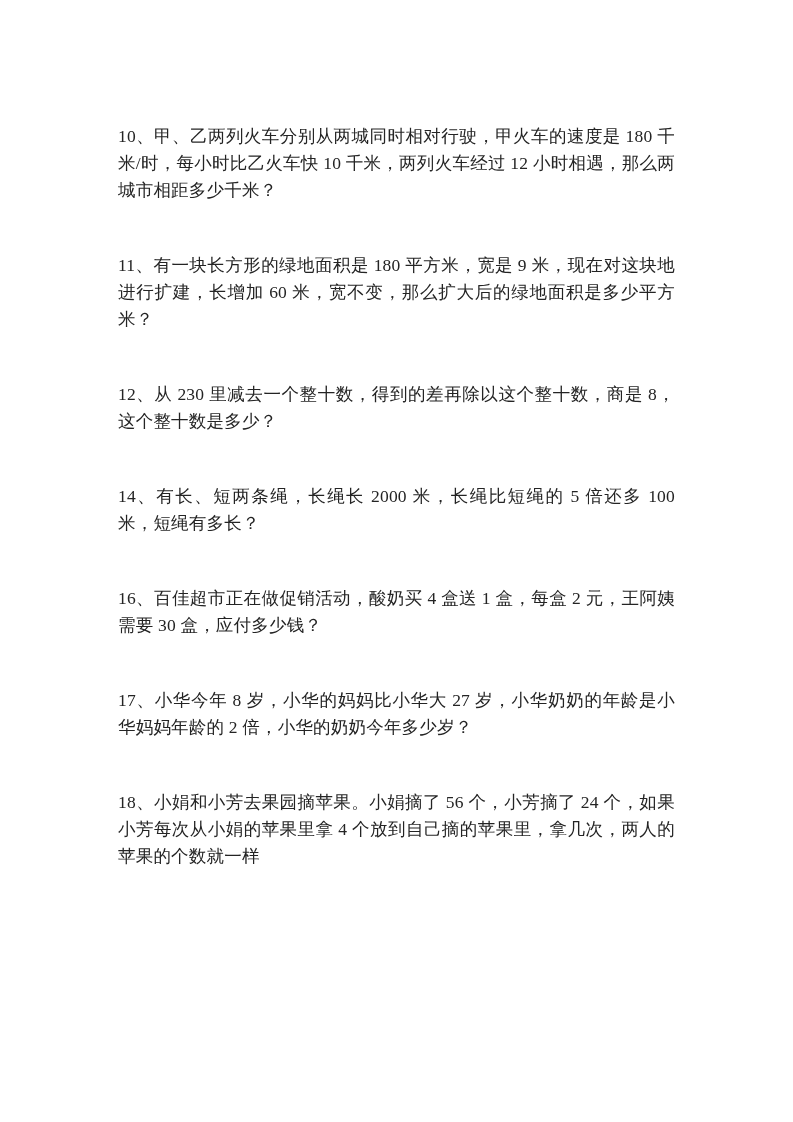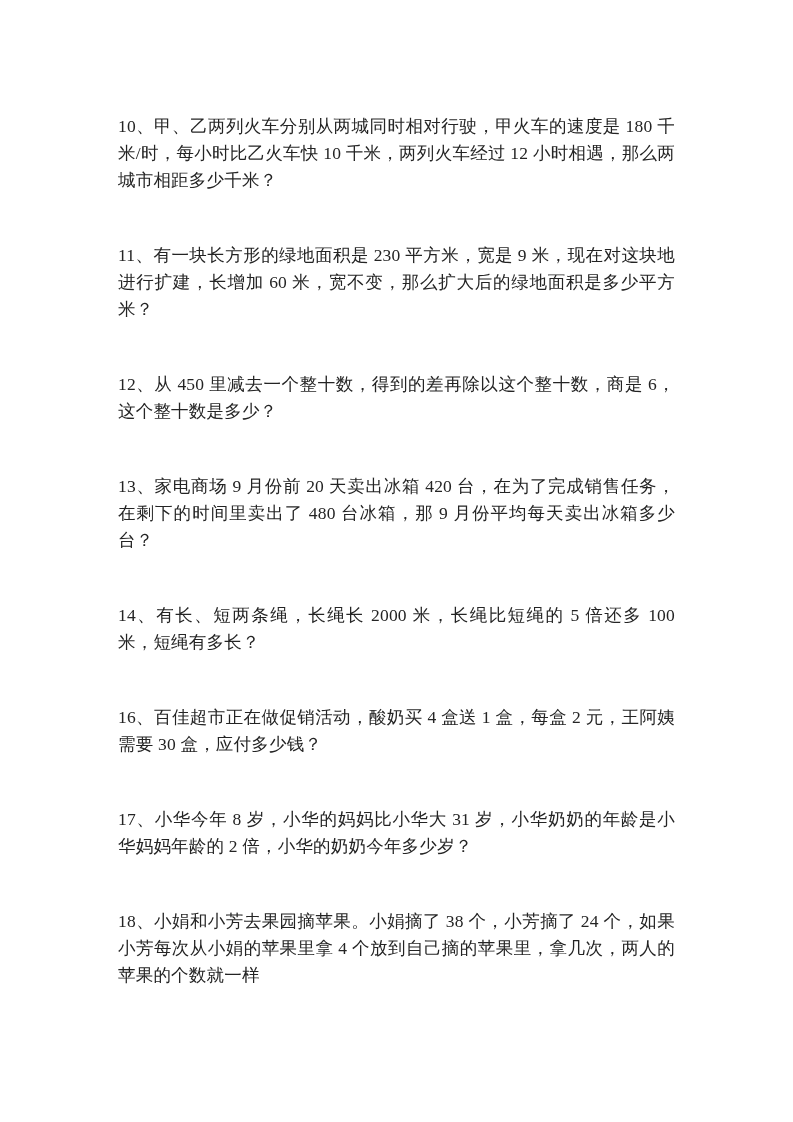--- a/index.html
+++ b/index.html
@@ -12,34 +12,33 @@
     width: 793px;
     height: 1122px;
     background: #ffffff;
     box-sizing: border-box;
     padding: 113px 118px 0 118px;
     overflow: hidden;
     font-family: "Liberation Serif", "DejaVu Serif", serif;
     color: #242424;
   }
   .problem {
-    margin: 0 0 48px 0;
+    margin: 10px 0 48px 0;
     font-size: 17.5px;
     line-height: 27px;
     text-align: justify;
     text-justify: inter-ideograph;
     word-break: break-all;
     letter-spacing: 0.2px;
   }
 </style>
 </head>
 <body>
 
 <div class="page">
   <p class="problem">10、甲、乙两列火车分别从两城同时相对行驶，甲火车的速度是 180 千米/时，每小时比乙火车快 10 千米，两列火车经过 12 小时相遇，那么两城市相距多少千米？</p>
-  <p class="problem">11、有一块长方形的绿地面积是 230 平方米，宽是 9 米，现在对这块地进行扩建，长增加 60 米，宽不变，那么扩大后的绿地面积是多少平方米？</p>
-  <p class="problem">12、从 450 里减去一个整十数，得到的差再除以这个整十数，商是 6，这个整十数是多少？</p>
-  <p class="problem">13、家电商场 9 月份前 20 天卖出冰箱 420 台，在为了完成销售任务，在剩下的时间里卖出了 480 台冰箱，那 9 月份平均每天卖出冰箱多少台？</p>
+  <p class="problem">11、有一块长方形的绿地面积是 180 平方米，宽是 9 米，现在对这块地进行扩建，长增加 60 米，宽不变，那么扩大后的绿地面积是多少平方米？</p>
+  <p class="problem">12、从 230 里减去一个整十数，得到的差再除以这个整十数，商是 8，这个整十数是多少？</p>
   <p class="problem">14、有长、短两条绳，长绳长 2000 米，长绳比短绳的 5 倍还多 100 米，短绳有多长？</p>
   <p class="problem">16、百佳超市正在做促销活动，酸奶买 4 盒送 1 盒，每盒 2 元，王阿姨需要 30 盒，应付多少钱？</p>
-  <p class="problem">17、小华今年 8 岁，小华的妈妈比小华大 31 岁，小华奶奶的年龄是小华妈妈年龄的 2 倍，小华的奶奶今年多少岁？</p>
-  <p class="problem">18、小娟和小芳去果园摘苹果。小娟摘了 38 个，小芳摘了 24 个，如果小芳每次从小娟的苹果里拿 4 个放到自己摘的苹果里，拿几次，两人的苹果的个数就一样</p>
+  <p class="problem">17、小华今年 8 岁，小华的妈妈比小华大 27 岁，小华奶奶的年龄是小华妈妈年龄的 2 倍，小华的奶奶今年多少岁？</p>
+  <p class="problem">18、小娟和小芳去果园摘苹果。小娟摘了 56 个，小芳摘了 24 个，如果小芳每次从小娟的苹果里拿 4 个放到自己摘的苹果里，拿几次，两人的苹果的个数就一样</p>
 </div>
 
 </body></html>

